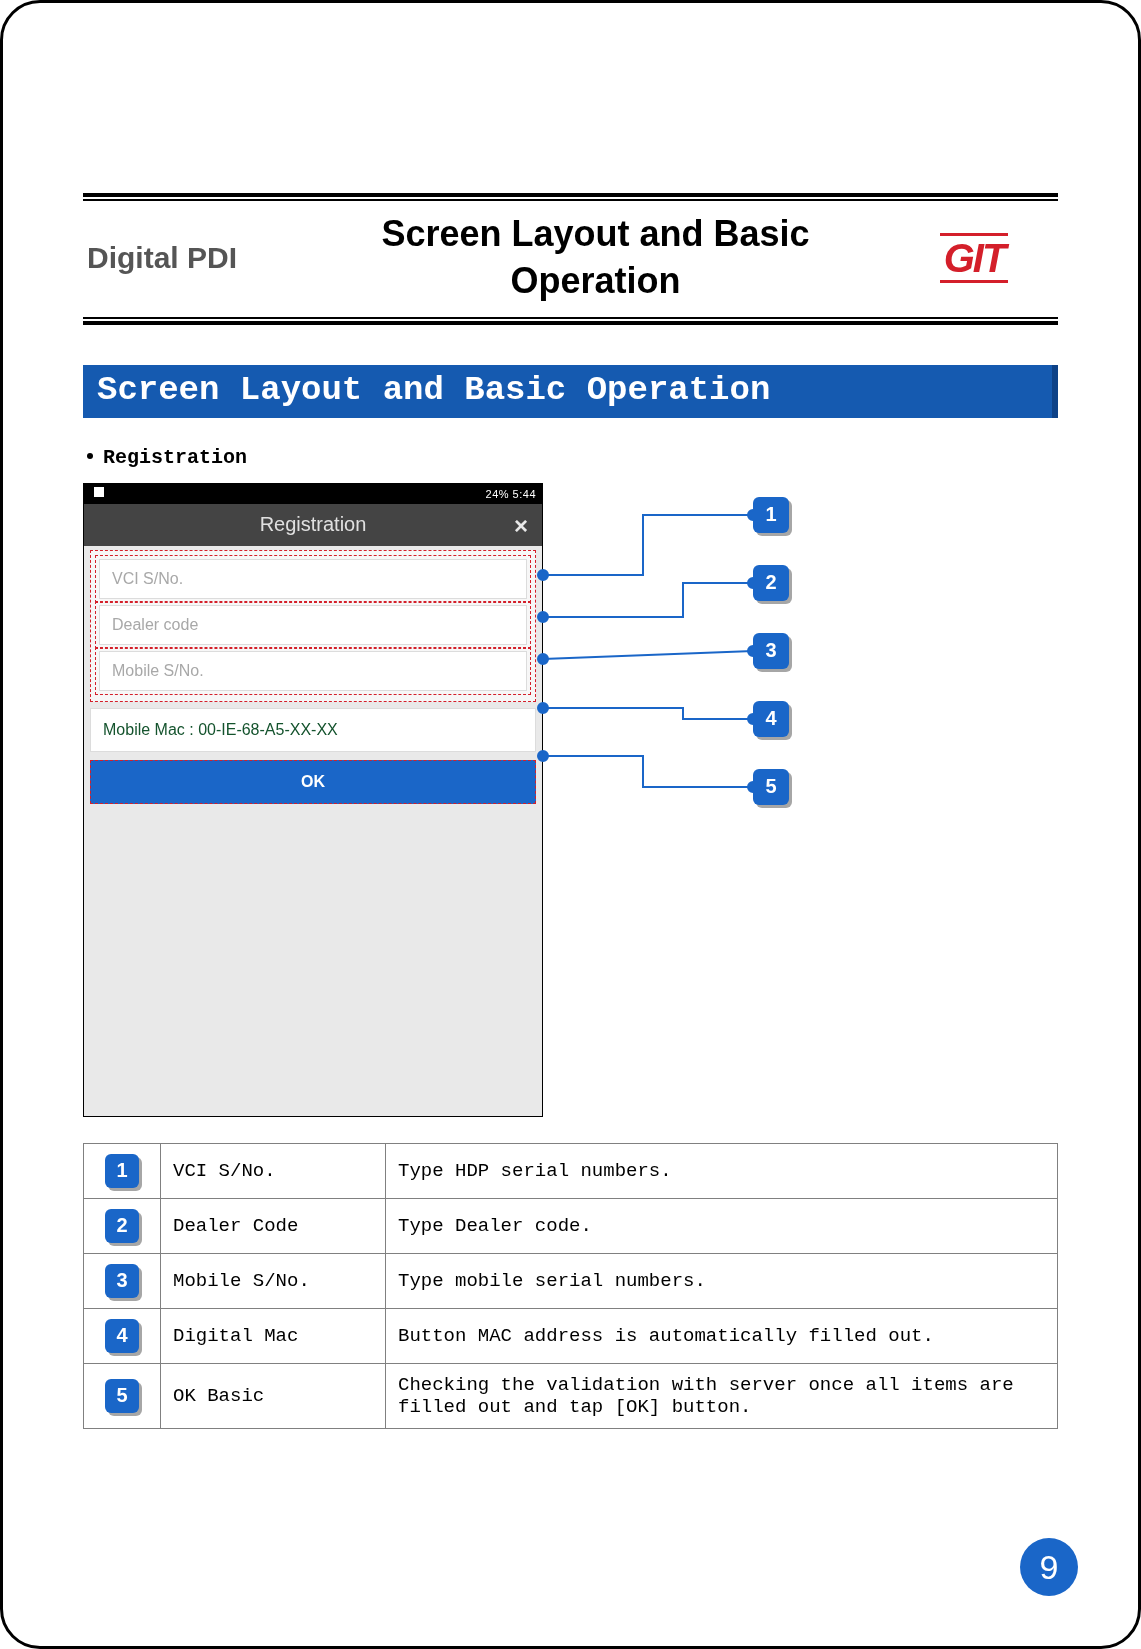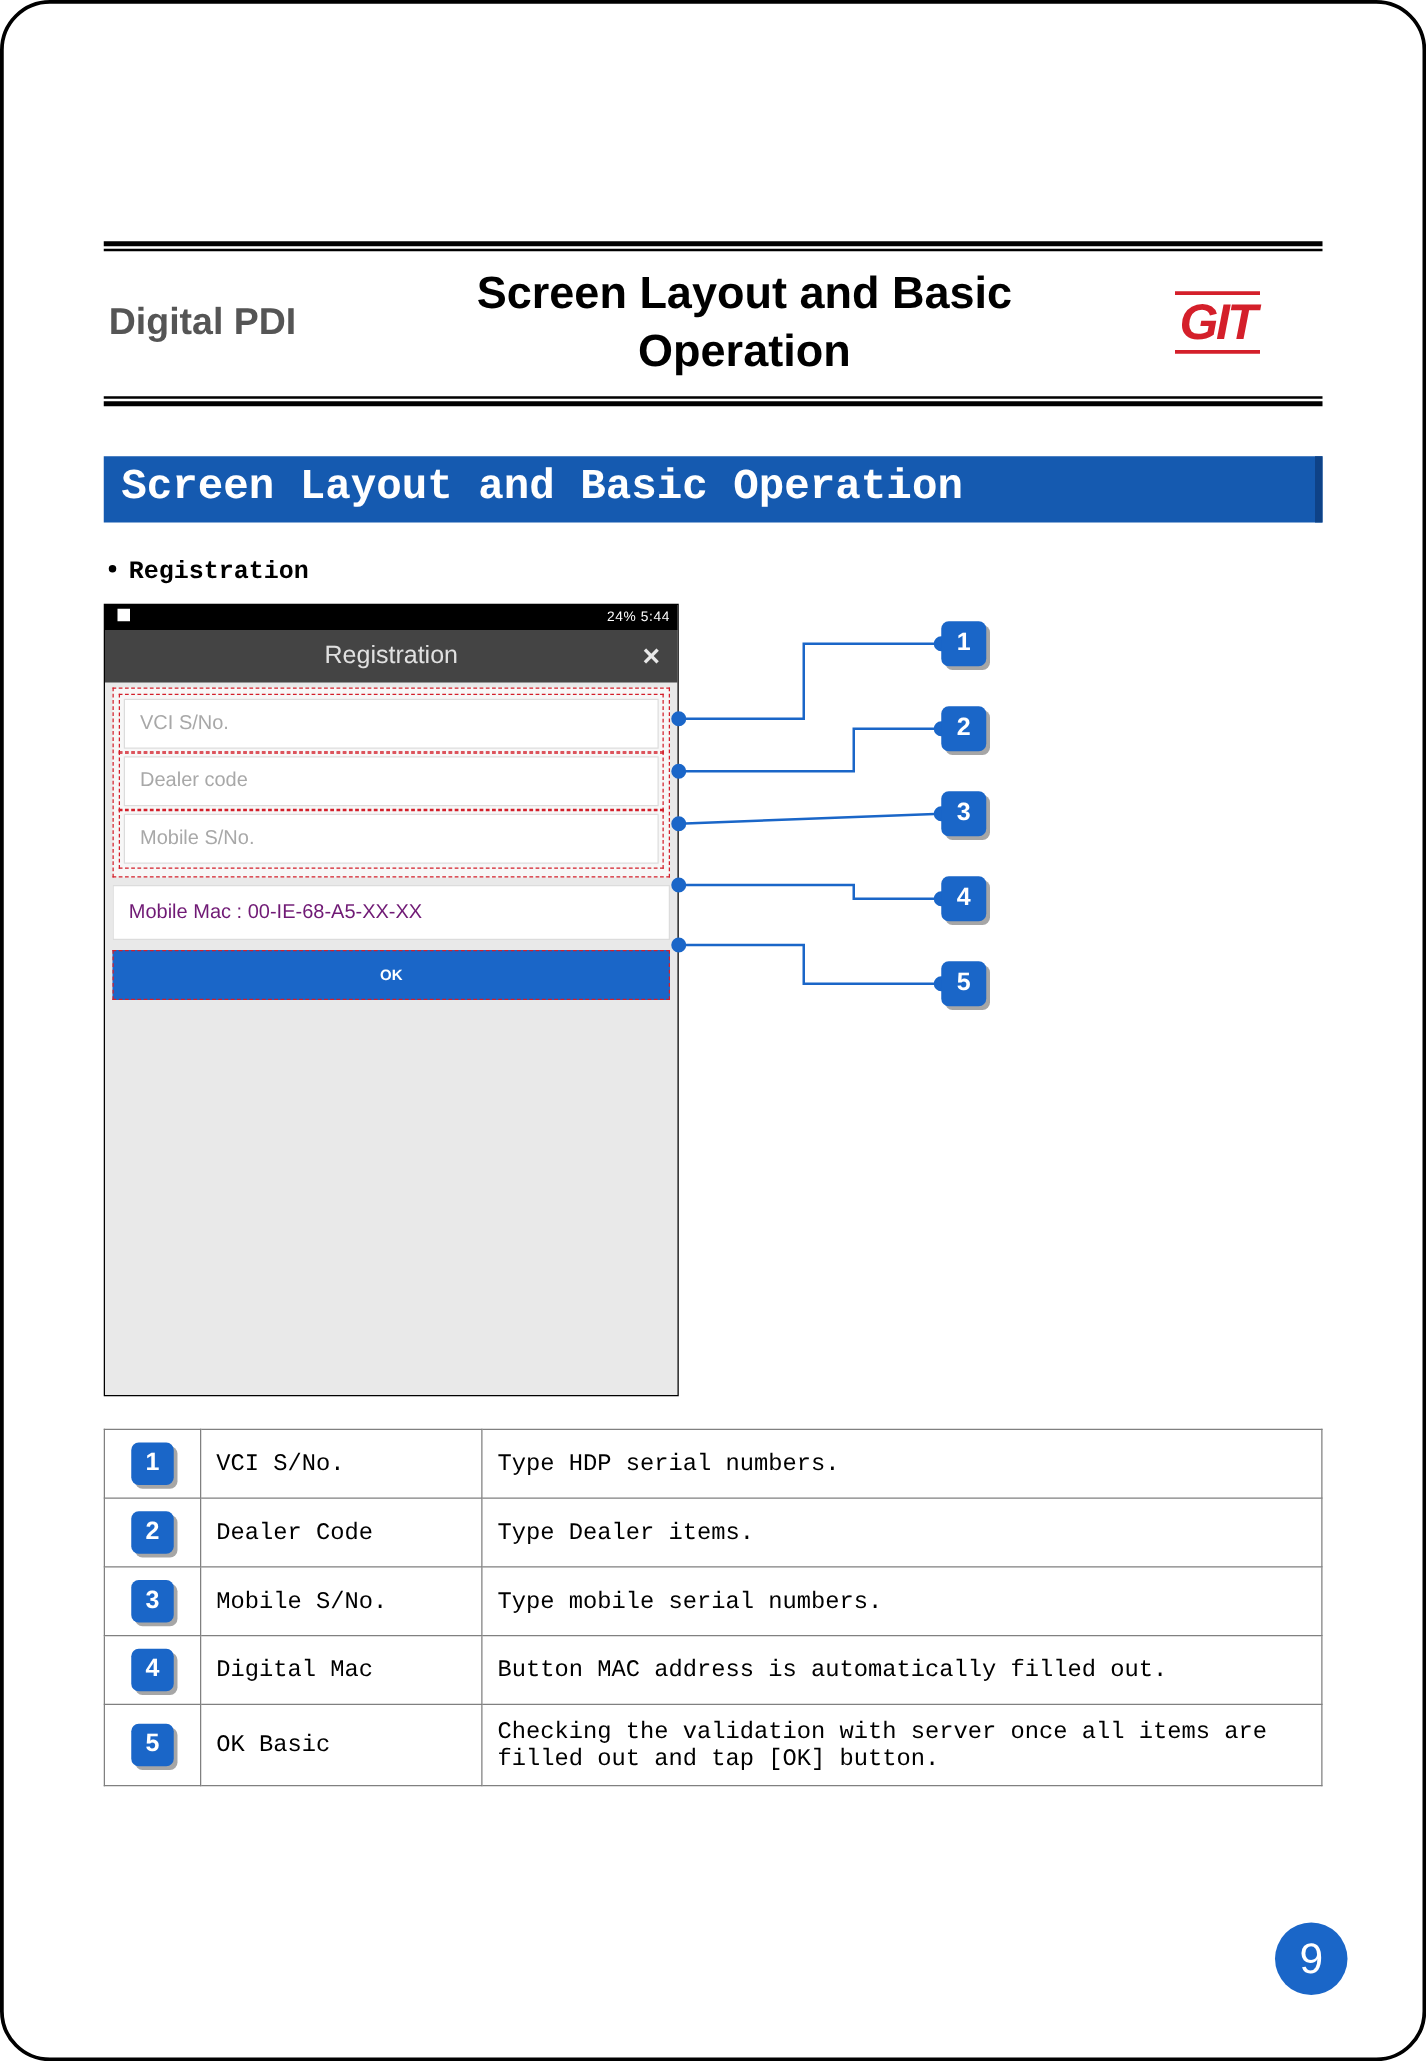--- a/index.html
+++ b/index.html
@@ -176,28 +176,28 @@
   .reg-field.dashed {
     outline: 1px dashed #d41f2a;
     outline-offset: 3px;
   }
   .mac-field {
     background: #ffffff;
     border: 1px solid #dcdcdc;
     margin: 6px 6px 0 6px;
     padding: 12px 12px;
     font-size: 16px;
-    color: #701a75;
+    color: #14532d;
   }
   .ok-btn {
     margin: 8px 6px 0 6px;
     background: #1a66c8;
     color: #ffffff;
     text-align: center;
-    font-size: 12px;
+    font-size: 16px;
     font-weight: 700;
     padding: 12px 0;
     border: 1px dashed #d41f2a;
   }
   .notice {
     margin: 10px 12px 0 12px;
     font-size: 11px;
     color: #888888;
     line-height: 1.3;
     position: relative;
@@ -377,21 +377,21 @@
   <table class="desc-table">
     <tbody>
       <tr>
         <td class="num-cell"><span class="tbl-badge">1</span></td>
         <td class="name-cell">VCI S/No.</td>
         <td>Type HDP serial numbers.</td>
       </tr>
       <tr>
         <td class="num-cell"><span class="tbl-badge">2</span></td>
         <td class="name-cell">Dealer Code</td>
-        <td>Type Dealer items.</td>
+        <td>Type Dealer code.</td>
       </tr>
       <tr>
         <td class="num-cell"><span class="tbl-badge">3</span></td>
         <td class="name-cell">Mobile S/No.</td>
         <td>Type mobile serial numbers.</td>
       </tr>
       <tr>
         <td class="num-cell"><span class="tbl-badge">4</span></td>
         <td class="name-cell">Digital Mac</td>
         <td>Button MAC address is automatically filled out.</td>

